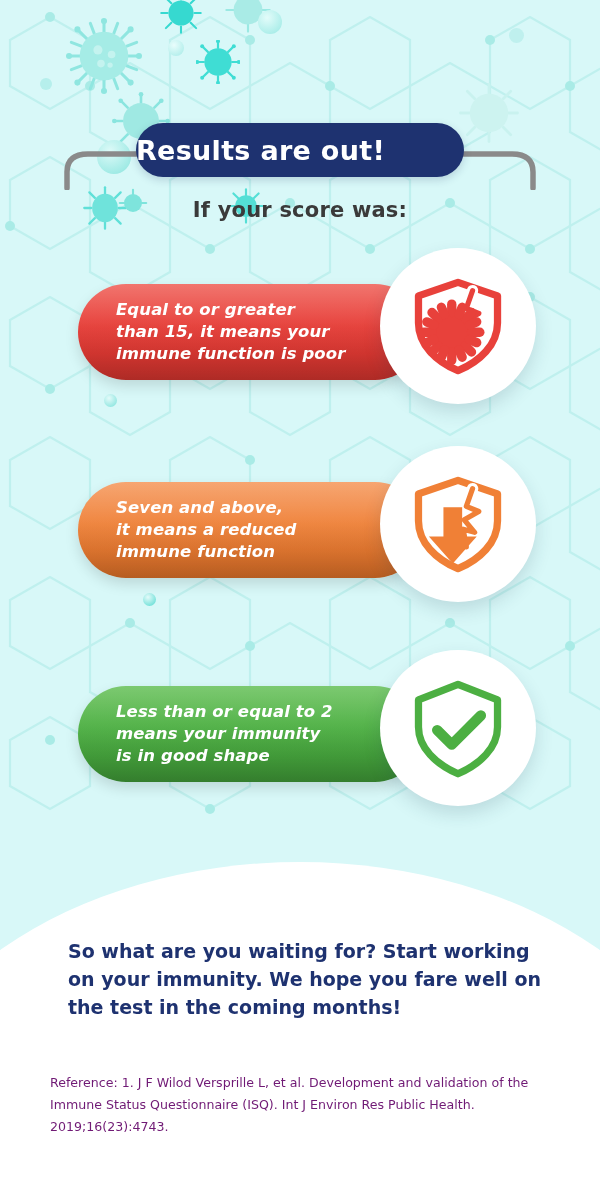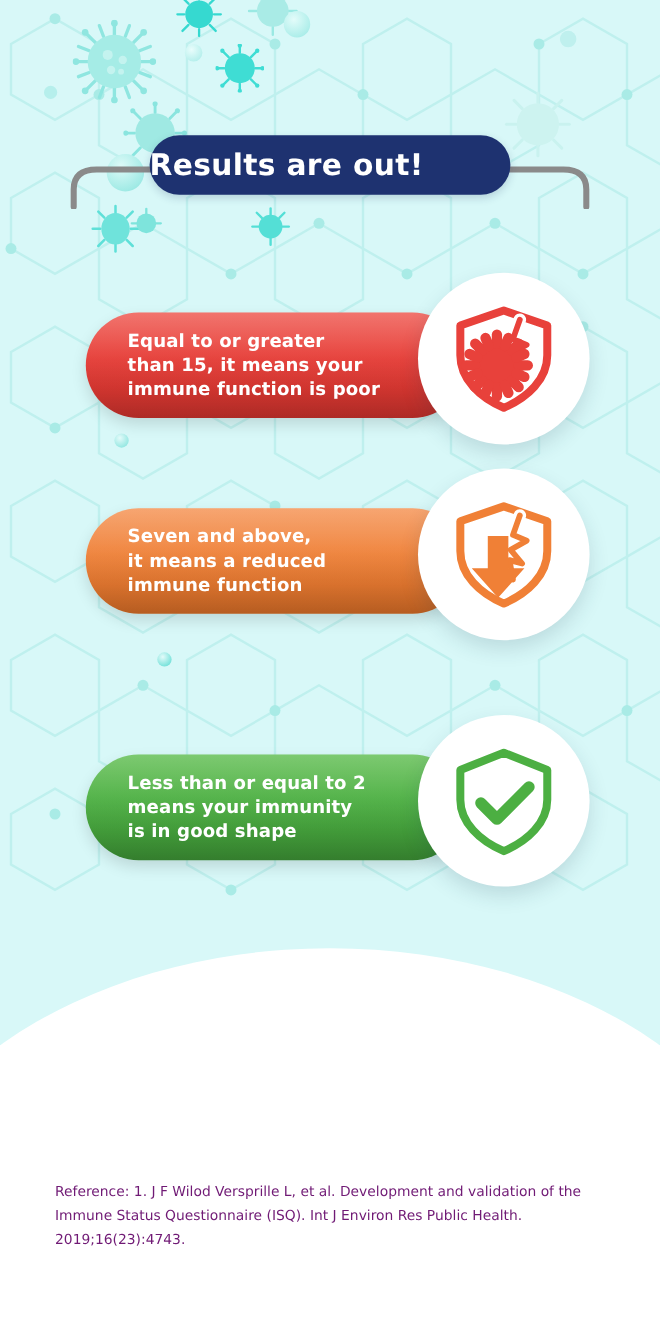--- a/index.html
+++ b/index.html
@@ -107,20 +107,21 @@
   .pill {
     position: absolute;
     left: 78px;
     top: 36px;
     width: 345px;
     height: 96px;
     border-radius: 48px;
     display: flex;
     align-items: center;
     box-shadow: 0 6px 14px rgba(0,0,0,0.13);
+    font-style: italic;
   }
   .pill-inner-shade {
     position: absolute;
     inset: 0;
     border-radius: 48px;
     background: linear-gradient(180deg, rgba(255,255,255,0.16) 0%, rgba(255,255,255,0.05) 38%, rgba(0,0,0,0.05) 72%, rgba(0,0,0,0.16) 100%);
     pointer-events: none;
   }
   .pill-text {
     position: relative;
@@ -435,20 +436,21 @@
   <div class="bottom-ellipse"></div>
 
   <svg class="bracket" viewBox="0 0 476 44" xmlns="http://www.w3.org/2000/svg">
     <path d="M5,42 L5,26 Q5,8 26,8 L450,8 Q471,8 471,26 L471,42" fill="none" stroke="#8a8a8a" stroke-width="5.5" stroke-linecap="round"></path>
   </svg>
 
   <div class="banner">
     <span class="banner-text">Results are out!</span>
   </div>
 
+  <div class="subhead">If your score was:</div>
 
   <div class="result-row" style="top:248px;">
     <div class="pill" style="background:linear-gradient(180deg,#ef5a52 0%, #e63c36 45%, #cf332d 100%);">
       <div class="pill-inner-shade"></div>
       <div class="pill-text">Equal to or greater
 than 15, it means your
 immune function is poor</div>
     </div>
     <div class="icon-badge">
       <svg viewBox="0 0 100 100" xmlns="http://www.w3.org/2000/svg">
@@ -473,21 +475,21 @@
             <line x1="61" y1="49" x2="68" y2="46"></line>
               <line x1="61" y1="63" x2="68" y2="66"></line>
             <line x1="37" y1="73" x2="34" y2="80"></line>
               <line x1="51" y1="73" x2="54" y2="80"></line>
           </g>
         </g>
       </svg>
     </div>
   </div>
 
-  <div class="result-row" style="top:426px;">
+  <div class="result-row" style="top:446px;">
     <div class="pill" style="background:linear-gradient(180deg,#f59456 0%, #ef8138 45%, #d96e27 100%);">
       <div class="pill-inner-shade"></div>
       <div class="pill-text">Seven and above,
 it means a reduced
 immune function</div>
     </div>
     <div class="icon-badge">
       <svg viewBox="0 0 100 100" xmlns="http://www.w3.org/2000/svg">
         <path d="M50 8 L12 21 L12 47 C12 68 29 84 50 93 C71 84 88 68 88 47 L88 21 Z" fill="none" stroke="#f08036" stroke-width="7" stroke-linejoin="round"></path>
         <path d="M64 16 L58 33 L70 38 L56 46 L66 58 L55 55 L58 72" fill="none" stroke="#ffffff" stroke-width="11" stroke-linejoin="round" stroke-linecap="round"></path>
@@ -505,16 +507,17 @@
 is in good shape</div>
     </div>
     <div class="icon-badge">
       <svg viewBox="0 0 100 100" xmlns="http://www.w3.org/2000/svg">
         <path d="M50 8 L12 23 L12 49 C12 69 29 85 50 94 C71 85 88 69 88 49 L88 23 Z" fill="none" stroke="#4caf42" stroke-width="7" stroke-linejoin="round"></path>
         <path d="M30 52 L44 66 L72 38" fill="none" stroke="#4caf42" stroke-width="10" stroke-linecap="round" stroke-linejoin="round"></path>
       </svg>
     </div>
   </div>
 
+  <div class="closing">So what are you waiting for? Start working on your immunity. We hope you fare well on the test in the coming months!</div>
 
   <div class="reference">Reference: 1. J F Wilod Versprille L, et al. Development and validation of the Immune Status Questionnaire (ISQ). Int J Environ Res Public Health. 2019;16(23):4743.</div>
 
 </div>
 
 </body></html>

